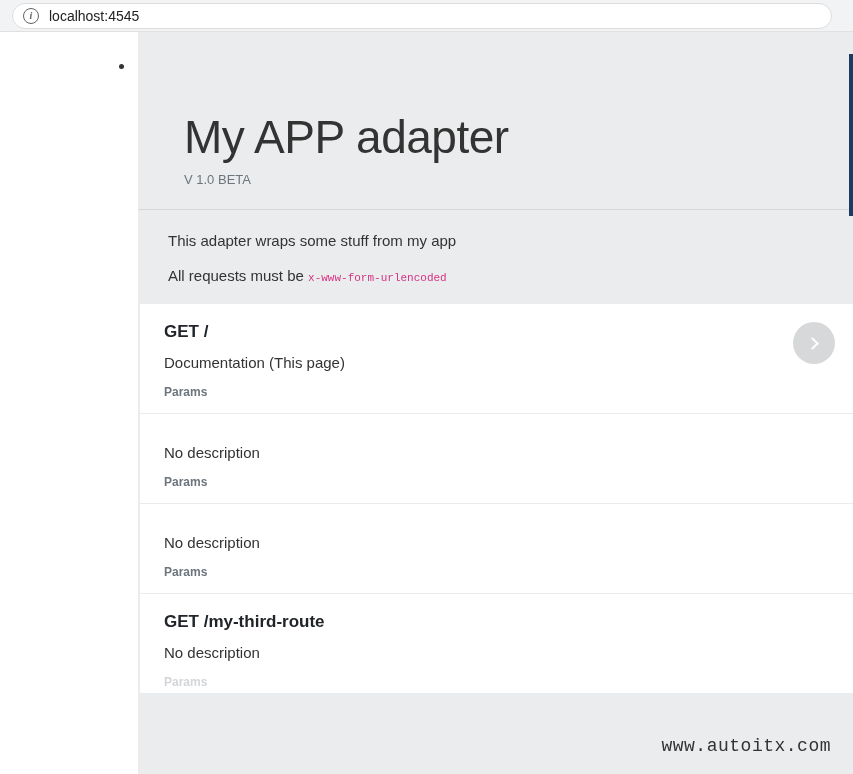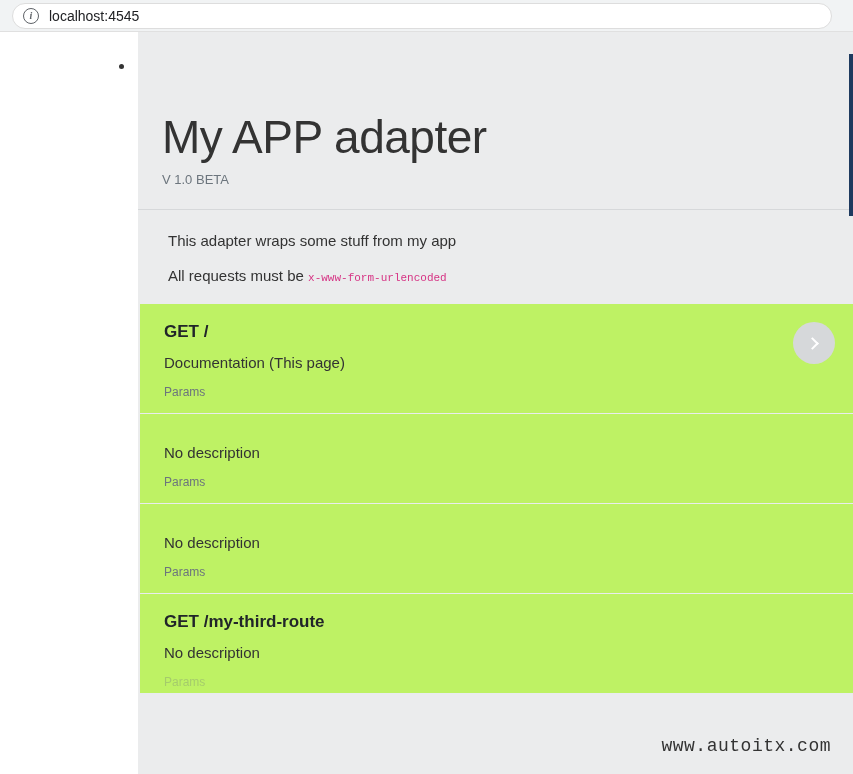--- a/index.html
+++ b/index.html
@@ -69,21 +69,21 @@
       height: 5px;
       background: #333;
       border-radius: 50%;
     }
     .main-panel {
       flex: 1;
       background: #ebeced;
       padding: 0;
     }
     .header-section {
-      padding: 78px 30px 22px 24px;
+      padding: 78px 30px 22px 46px;
       border-bottom: 1px solid #d6d8da;
     }
     .app-title {
       font-size: 46px;
       font-weight: 300;
       color: #333;
       letter-spacing: -0.5px;
       margin-bottom: 8px;
     }
     .version-label {
@@ -102,21 +102,21 @@
     .desc-line2 {
       font-size: 15px;
       color: #333;
     }
     .inline-code {
       font-family: "Consolas", "Courier New", monospace;
       font-size: 11px;
       color: #d63384;
     }
     .routes-container {
-      background: #bef264;
+      background: #ffffff;
       margin-left: 2px;
     }
     .route-card {
       border-bottom: 1px solid #e9ecef;
       padding: 18px 24px 14px 24px;
       position: relative;
     }
     .route-title {
       font-size: 17px;
       font-weight: 700;
@@ -124,21 +124,21 @@
       margin-bottom: 10px;
     }
     .route-desc {
       font-size: 15px;
       color: #333;
       margin-bottom: 14px;
       margin-top: 12px;
     }
     .route-params {
       font-size: 12px;
-      font-weight: 400;
+      font-weight: 700;
       color: #6c757d;
     }
     .expand-btn {
       position: absolute;
       right: 18px;
       top: 18px;
       width: 42px;
       height: 42px;
       background: #d6d8da;
       border-radius: 50%;

